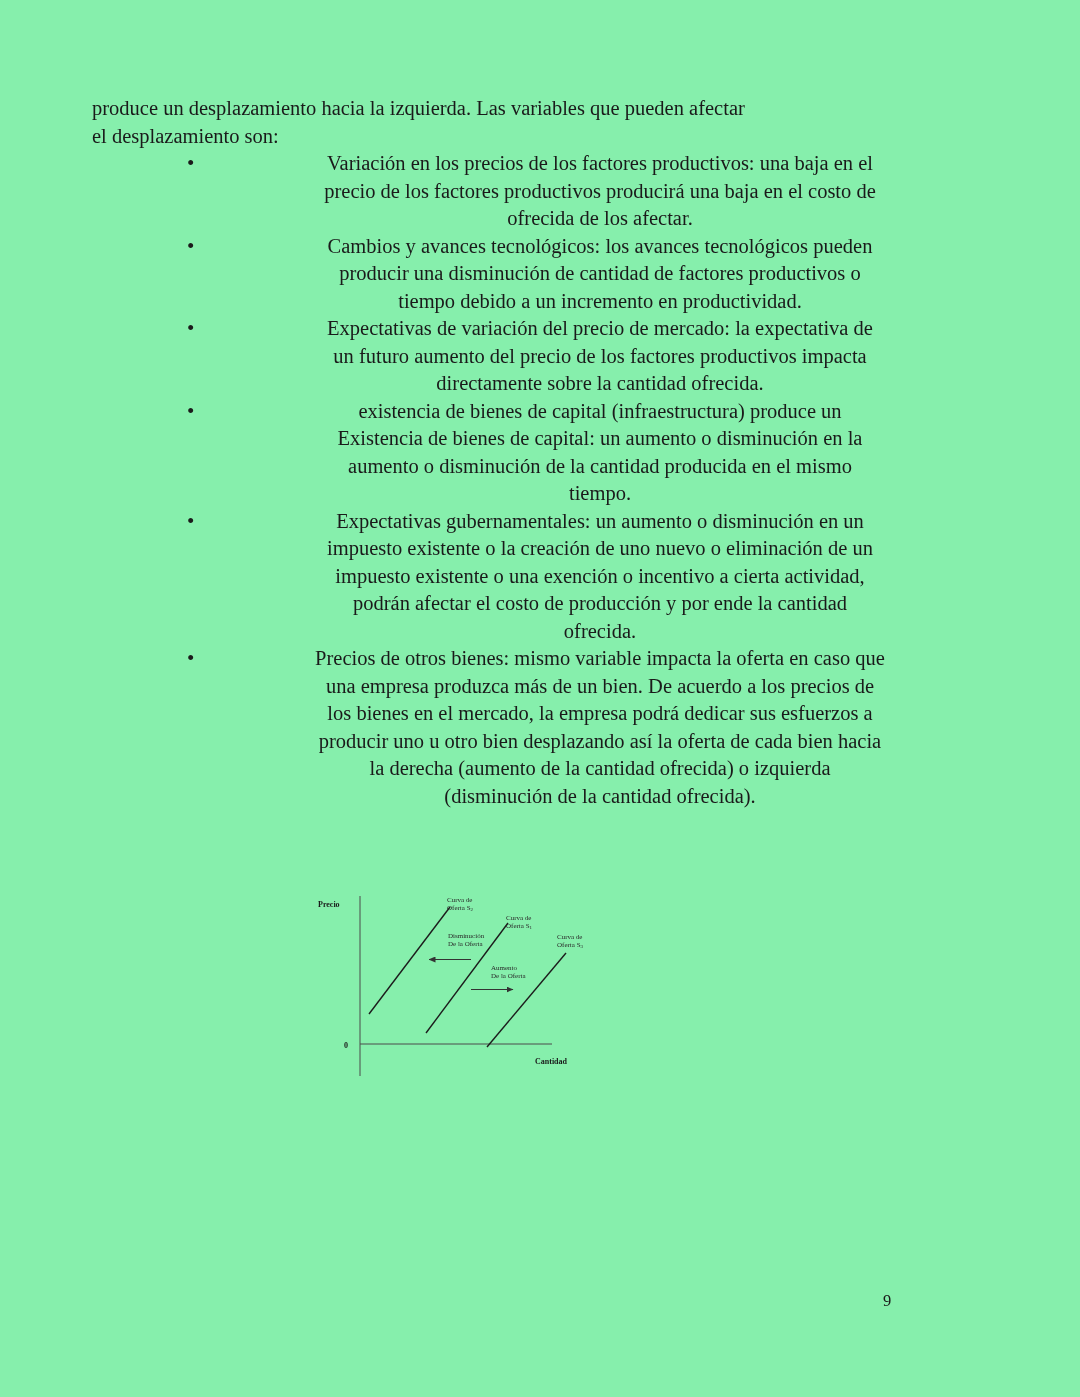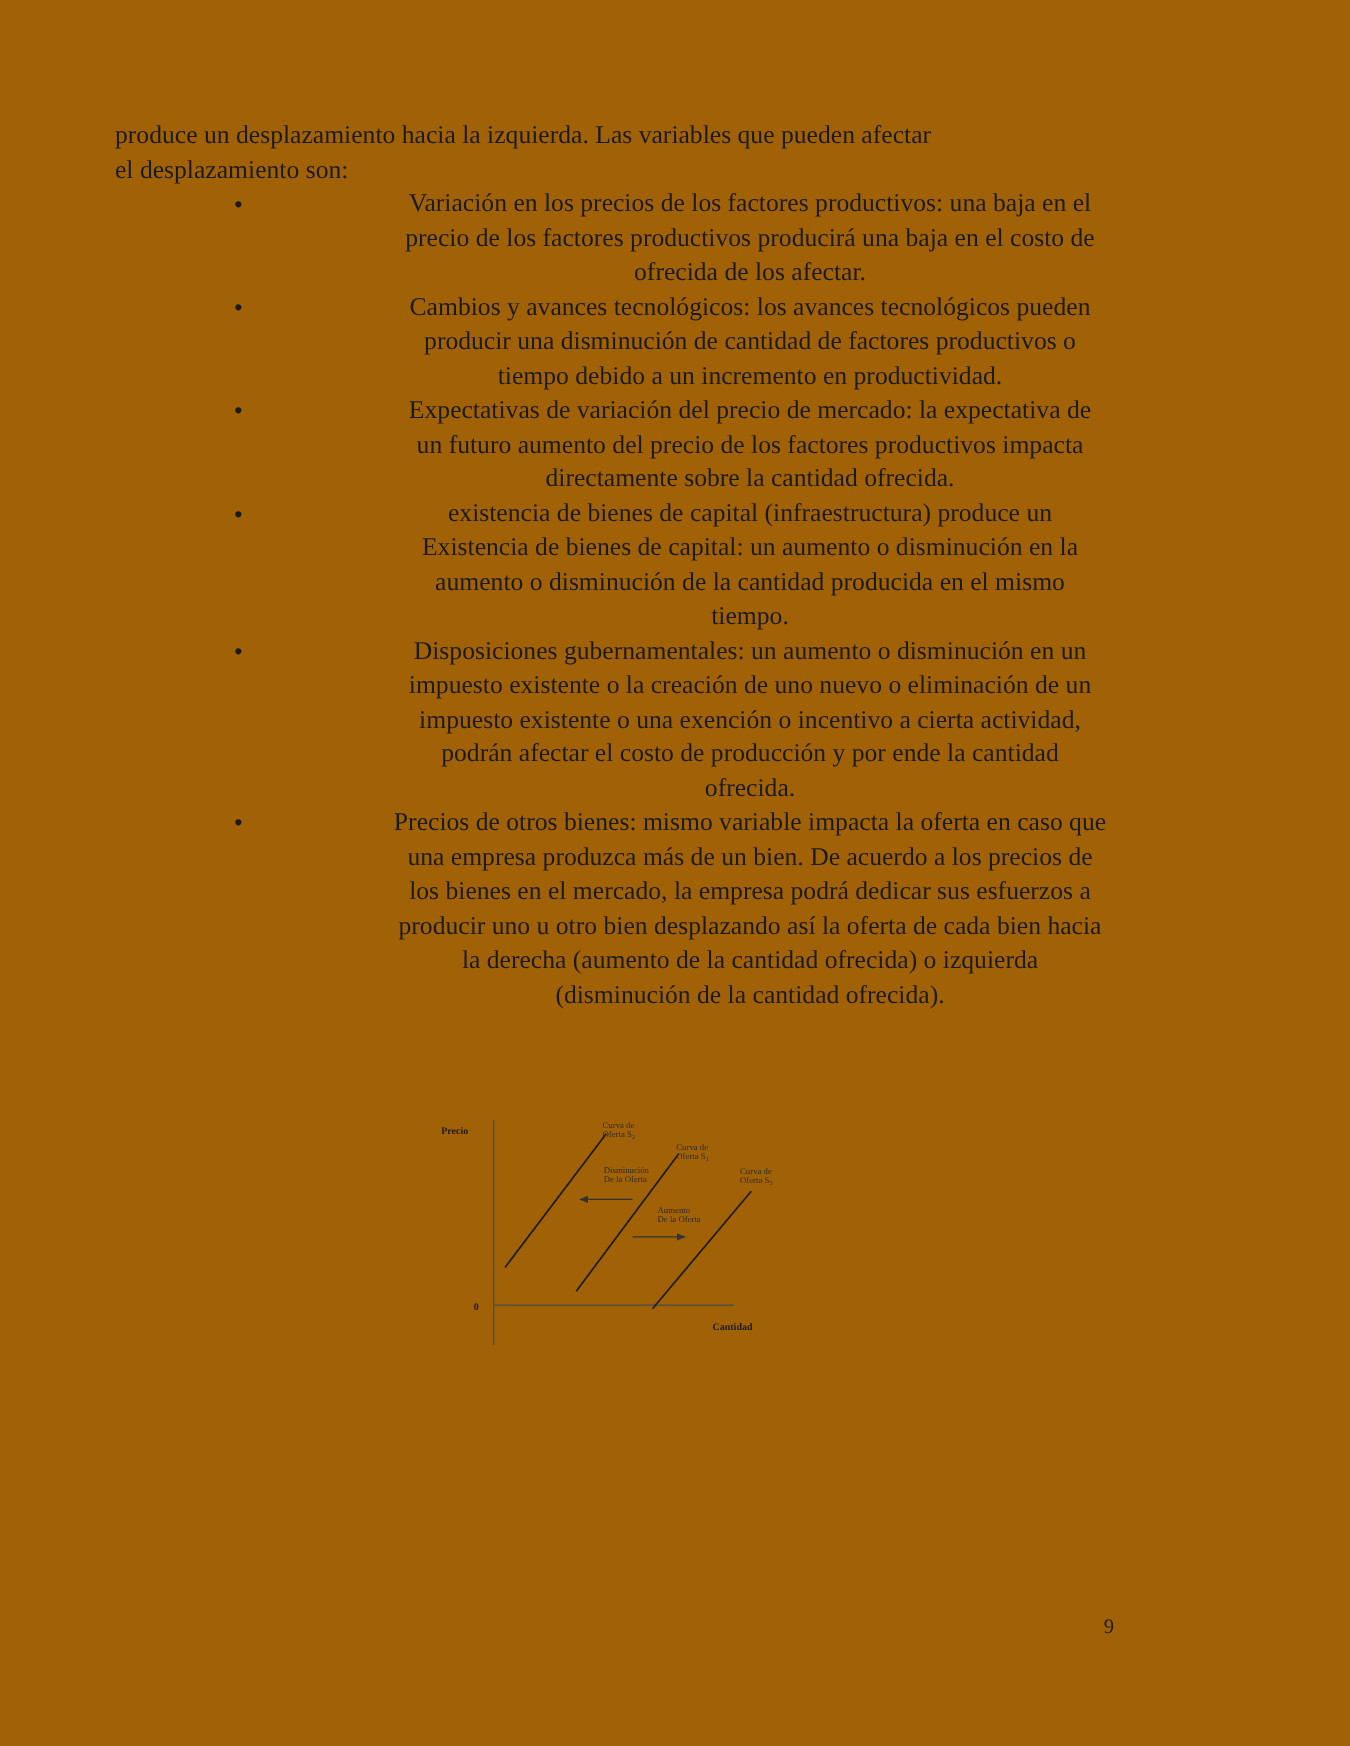--- a/index.html
+++ b/index.html
@@ -1,20 +1,20 @@
 <!DOCTYPE html>
 <html><head>
 <meta charset="utf-8">
 <style>
   html, body { margin: 0; padding: 0; background: #ffffff; }
   .page {
     position: relative;
     width: 1080px;
     height: 1397px;
-    background: #a16207;
+    background: #86efac;
     font-family: "Liberation Serif", serif;
     color: #1a1a1a;
     overflow: hidden;
   }
   .content {
     position: absolute;
     left: 92px;
     top: 95px;
     width: 900px;
     font-size: 20.5px;
@@ -31,21 +31,21 @@
   ul.bullets li::before {
     content: "\2022";
     position: absolute;
     left: -21px;
     top: 0;
     font-size: 21px;
   }
   ul.bullets .line { white-space: nowrap; }
   .chart {
     position: absolute;
-    left: 349px;
+    left: 314px;
     top: 890px;
     width: 290px;
     height: 200px;
   }
   .chart svg { display: block; }
   .axis       { stroke: #4a4a4a; stroke-width: 1; }
   .curve      { stroke: #1c1c1c; stroke-width: 1.4; }
   .arrow      { stroke: #333333; stroke-width: 1; }
   .axis-label  { font-family: "Liberation Serif", serif; font-size: 8px; font-weight: bold; fill: #1a1a1a; }
   .curve-label { font-family: "Liberation Serif", serif; font-size: 7px; fill: #2a2a2a; }
@@ -84,21 +84,21 @@
           <div class="line">un futuro aumento del precio de los factores productivos impacta</div>
           <div class="line">directamente sobre la cantidad ofrecida.</div>
         </li>
         <li>
           <div class="line">existencia de bienes de capital (infraestructura) produce un</div>
           <div class="line">Existencia de bienes de capital: un aumento o disminución en la</div>
           <div class="line">aumento o disminución de la cantidad producida en el mismo</div>
           <div class="line">tiempo.</div>
         </li>
         <li>
-          <div class="line">Disposiciones gubernamentales: un aumento o disminución en un</div>
+          <div class="line">Expectativas gubernamentales: un aumento o disminución en un</div>
           <div class="line">impuesto existente o la creación de uno nuevo o eliminación de un</div>
           <div class="line">impuesto existente o una exención o incentivo a cierta actividad,</div>
           <div class="line">podrán afectar el costo de producción y por ende la cantidad</div>
           <div class="line">ofrecida.</div>
         </li>
         <li>
           <div class="line">Precios de otros bienes: mismo variable impacta la oferta en caso que</div>
           <div class="line">una empresa produzca más de un bien. De acuerdo a los precios de</div>
           <div class="line">los bienes en el mercado, la empresa podrá dedicar sus esfuerzos a</div>
           <div class="line">producir uno u otro bien desplazando así la oferta de cada bien hacia</div>

